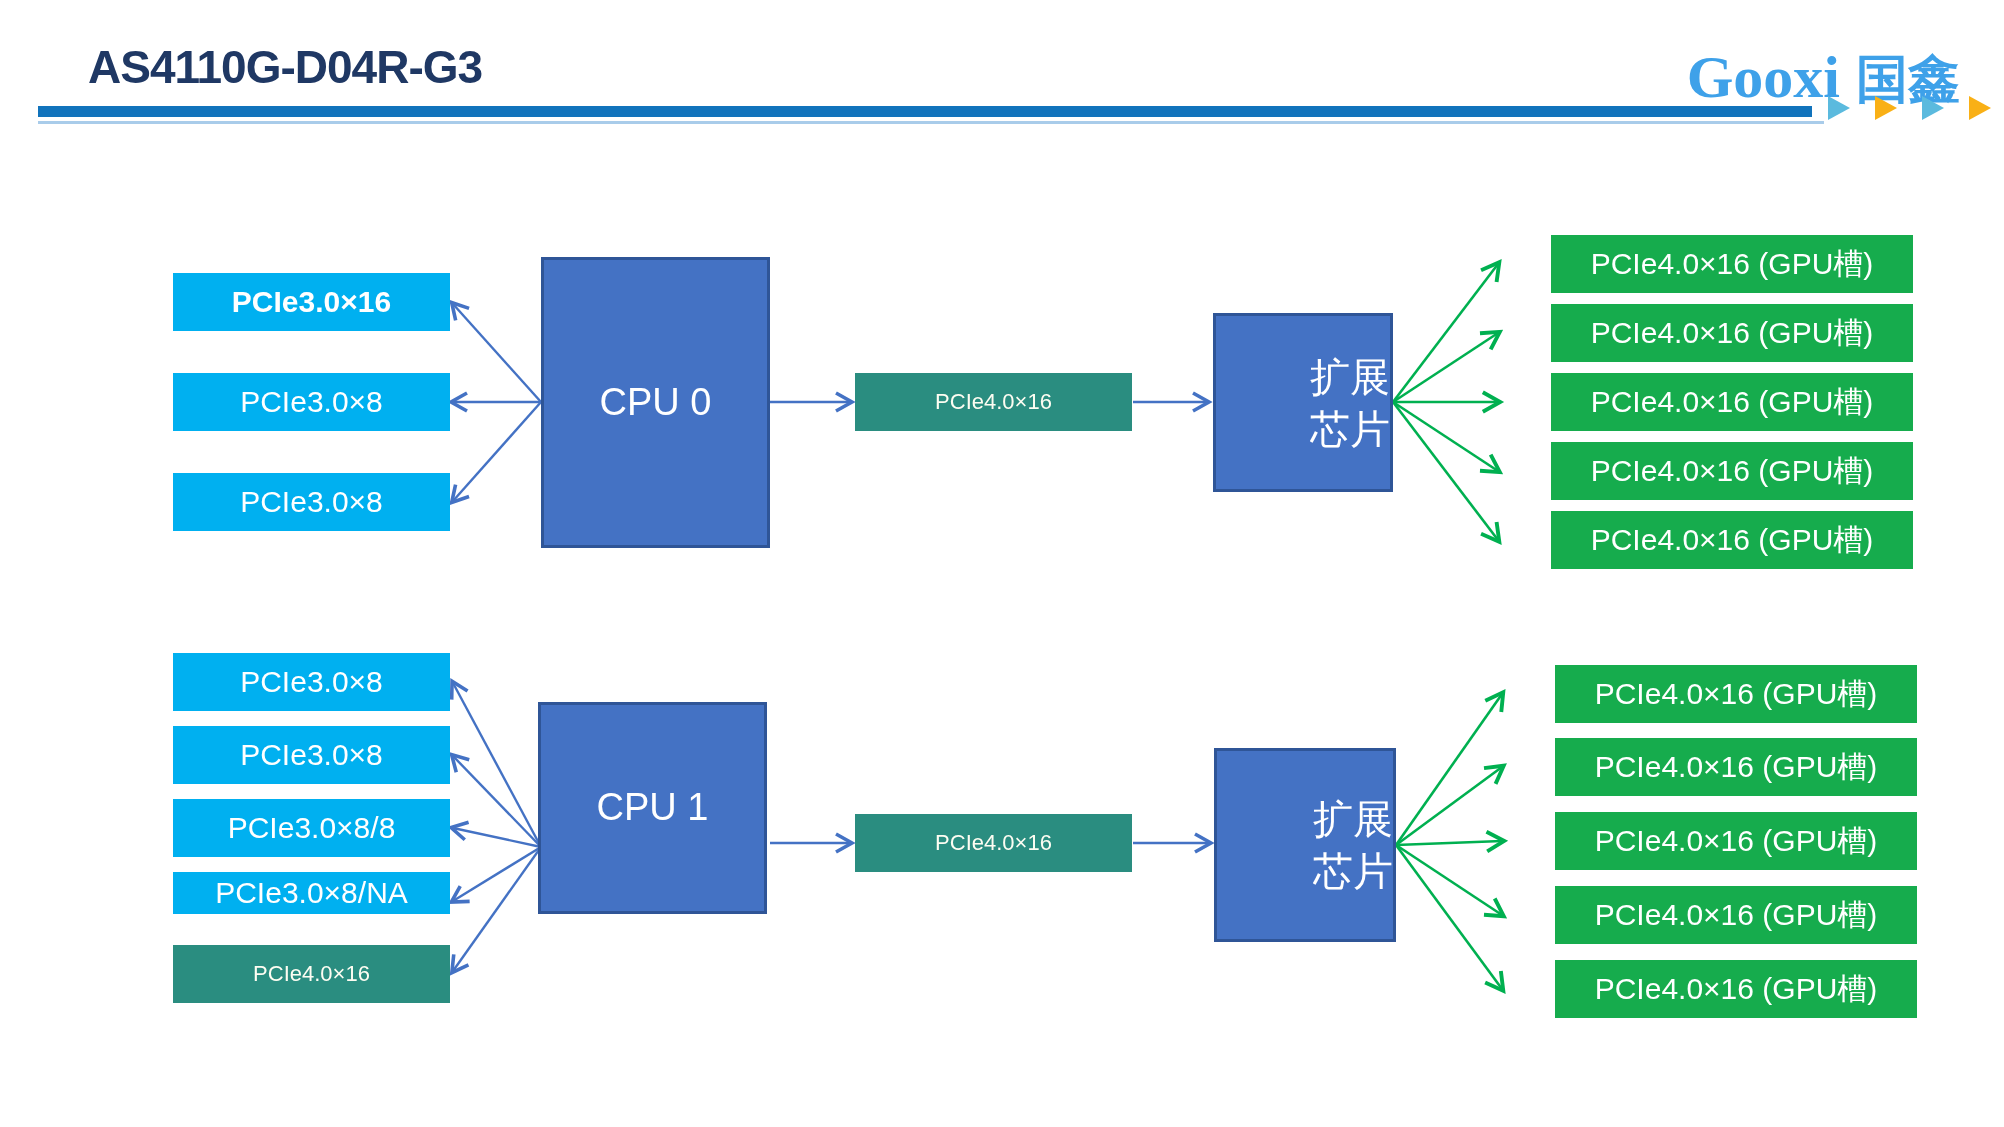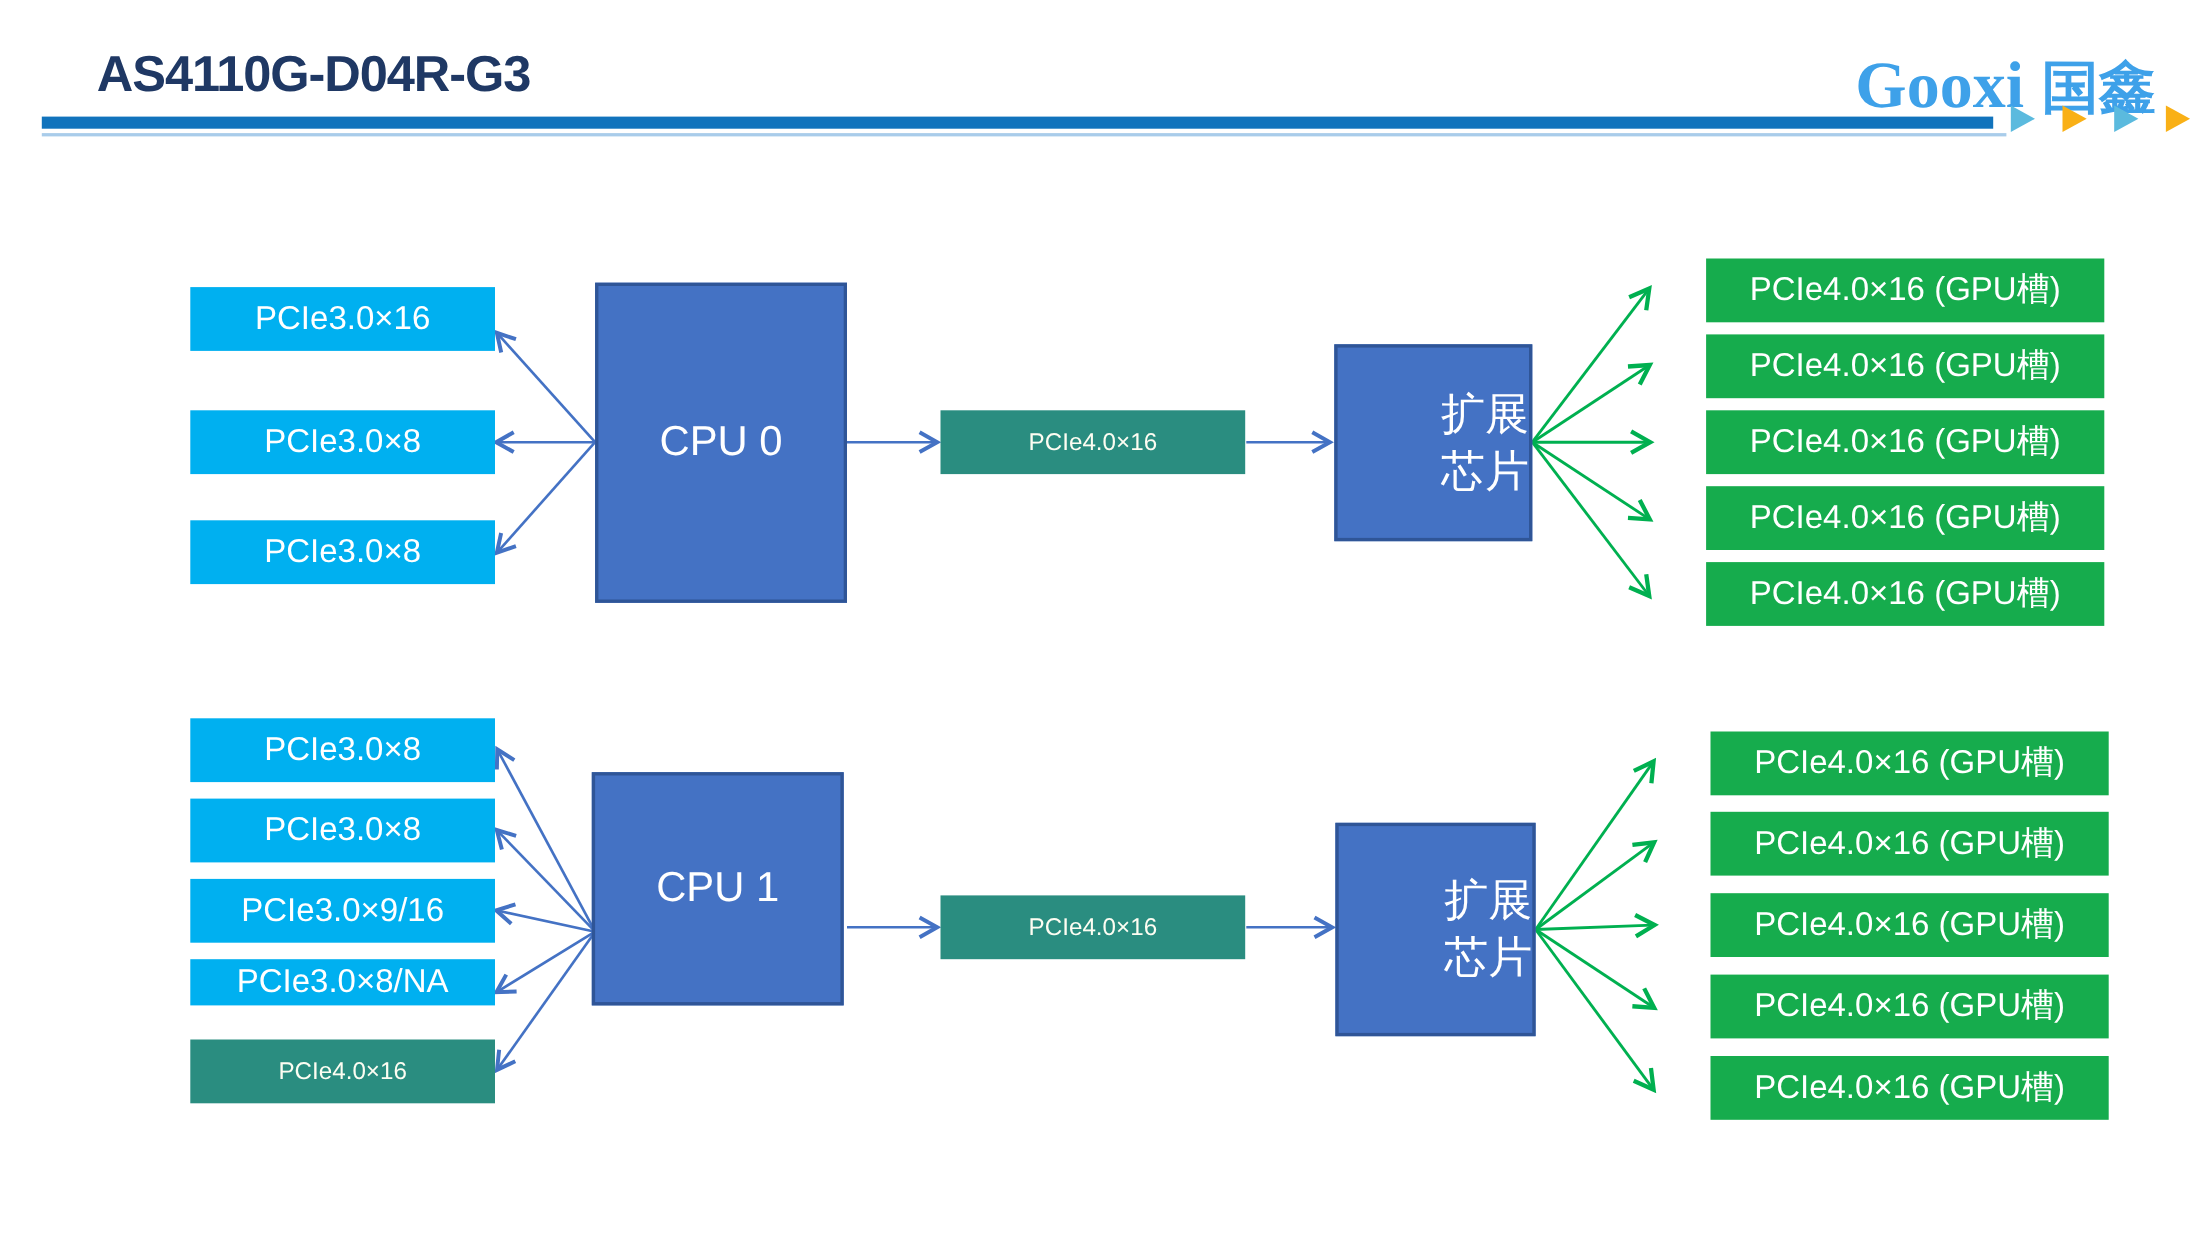--- a/index.html
+++ b/index.html
@@ -93,21 +93,21 @@
     <line class="ab" x1="770" y1="843" x2="850" y2="843" marker-end="url(#hb)"></line>
     <line class="ab" x1="1133" y1="843" x2="1209" y2="843" marker-end="url(#hb)"></line>
 
     <line class="ag" x1="1396" y1="845" x2="1502" y2="694" marker-end="url(#hg)"></line>
     <line class="ag" x1="1396" y1="845" x2="1502" y2="767" marker-end="url(#hg)"></line>
     <line class="ag" x1="1396" y1="845" x2="1502" y2="841" marker-end="url(#hg)"></line>
     <line class="ag" x1="1396" y1="845" x2="1502" y2="915" marker-end="url(#hg)"></line>
     <line class="ag" x1="1396" y1="845" x2="1502" y2="989" marker-end="url(#hg)"></line>
   </svg>
 
-  <div class="box cyan" style="left:173px;top:261px;width:277px;height:58px;">PCIe3.0×16</div>
+  <div class="box cyan" style="left:173px;top:273px;width:277px;height:58px;font-weight:bold;">PCIe3.0×16</div>
   <div class="box cyan" style="left:173px;top:373px;width:277px;height:58px;">PCIe3.0×8</div>
   <div class="box cyan" style="left:173px;top:473px;width:277px;height:58px;">PCIe3.0×8</div>
 
   <div class="box blueblock cpu" style="left:541px;top:257px;width:229px;height:291px;">CPU 0</div>
 
   <div class="box teal" style="left:855px;top:373px;width:277px;height:58px;">PCIe4.0×16</div>
 
   <div class="box blueblock expander" style="left:1213px;top:313px;width:180px;height:179px;">
     <div>
       <div>扩展</div>
@@ -116,21 +116,21 @@
   </div>
 
   <div class="box green" style="left:1503px;top:235px;width:362px;height:58px;">PCIe4.0×16 (GPU槽)</div>
   <div class="box green" style="left:1503px;top:304px;width:362px;height:58px;">PCIe4.0×16 (GPU槽)</div>
   <div class="box green" style="left:1503px;top:373px;width:362px;height:58px;">PCIe4.0×16 (GPU槽)</div>
   <div class="box green" style="left:1503px;top:442px;width:362px;height:58px;">PCIe4.0×16 (GPU槽)</div>
   <div class="box green" style="left:1503px;top:511px;width:362px;height:58px;">PCIe4.0×16 (GPU槽)</div>
 
   <div class="box cyan" style="left:173px;top:653px;width:277px;height:58px;">PCIe3.0×8</div>
   <div class="box cyan" style="left:173px;top:726px;width:277px;height:58px;">PCIe3.0×8</div>
-  <div class="box cyan" style="left:173px;top:799px;width:277px;height:58px;">PCIe3.0×9/16</div>
+  <div class="box cyan" style="left:173px;top:799px;width:277px;height:58px;">PCIe3.0×8/8</div>
   <div class="box cyan" style="left:173px;top:872px;width:277px;height:42px;">PCIe3.0×8/NA</div>
   <div class="box teal" style="left:173px;top:945px;width:277px;height:58px;">PCIe4.0×16</div>
 
   <div class="box blueblock cpu" style="left:538px;top:702px;width:229px;height:212px;">CPU 1</div>
 
   <div class="box teal" style="left:855px;top:814px;width:277px;height:58px;">PCIe4.0×16</div>
 
   <div class="box blueblock expander" style="left:1214px;top:748px;width:182px;height:194px;">
     <div>
       <div>扩展</div>

